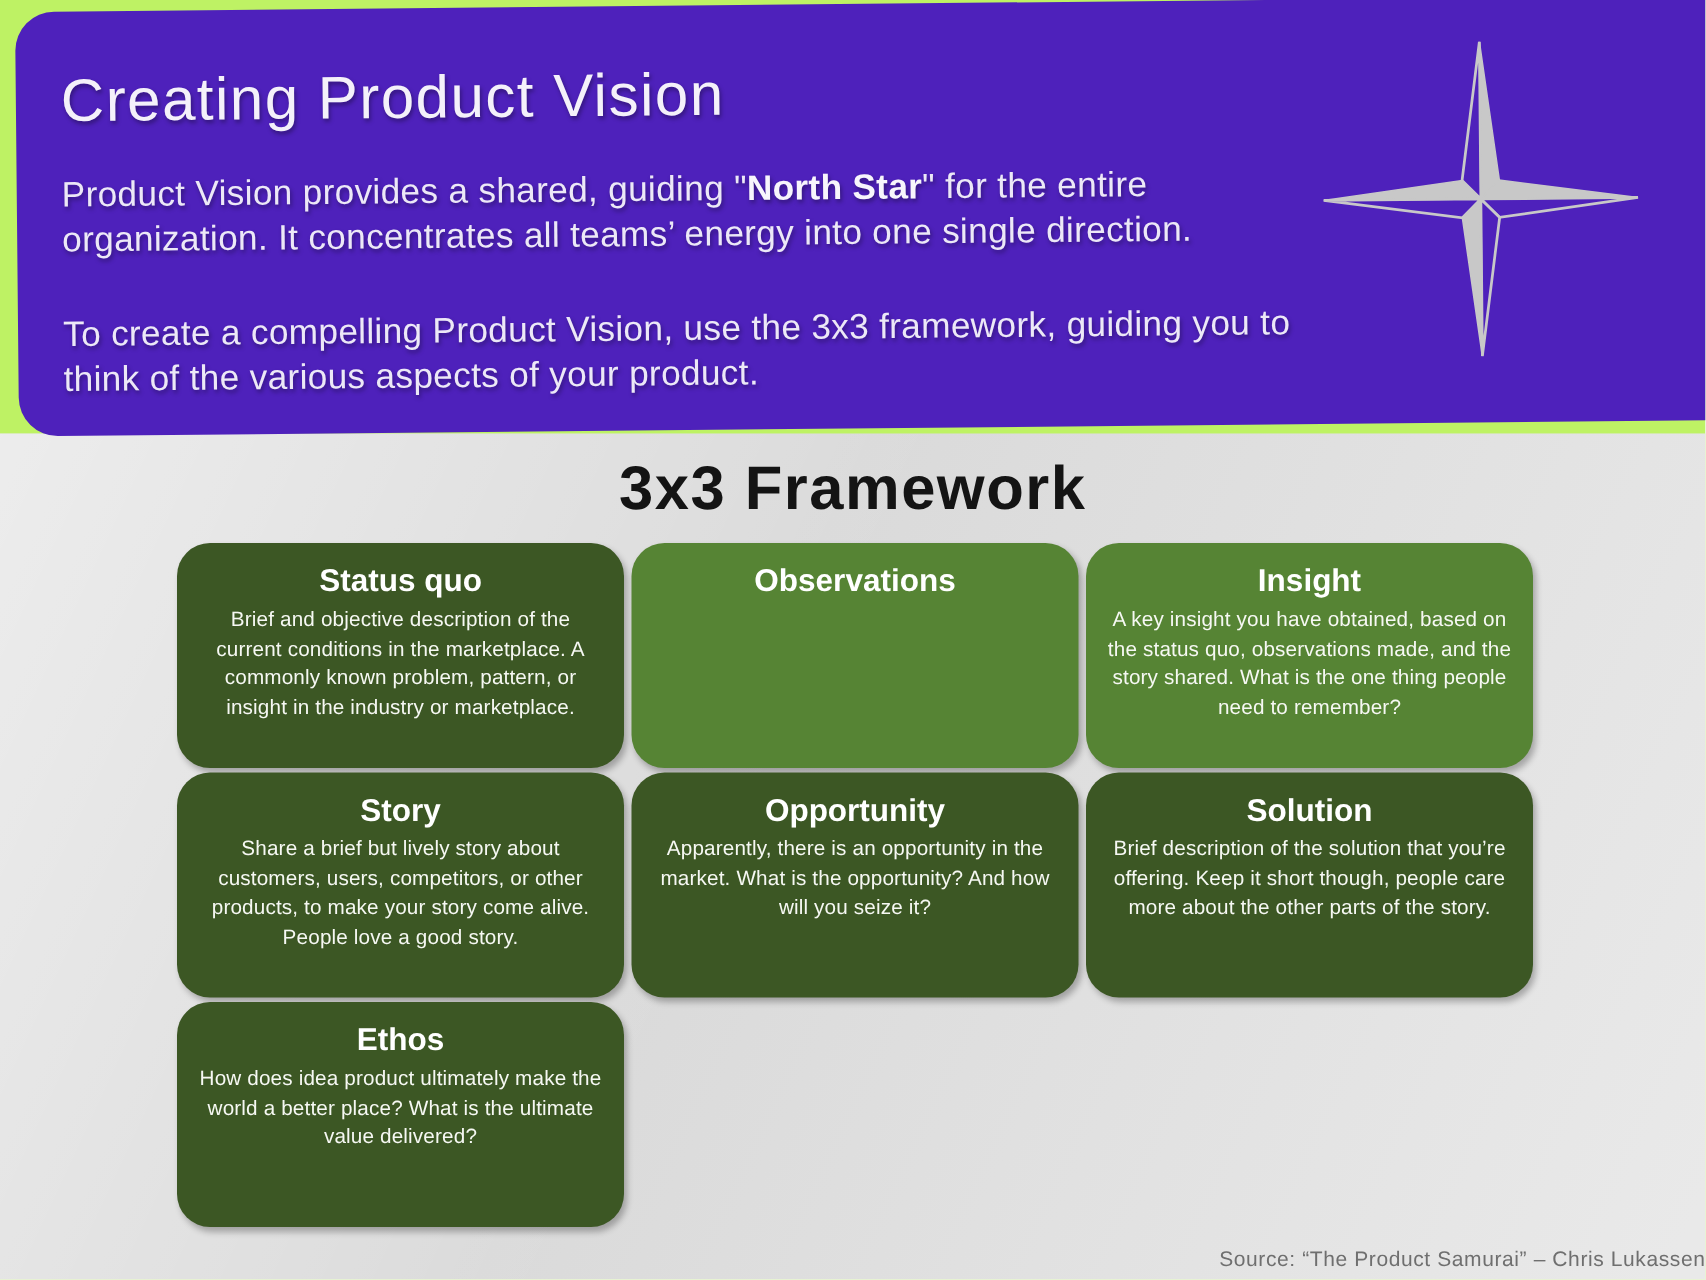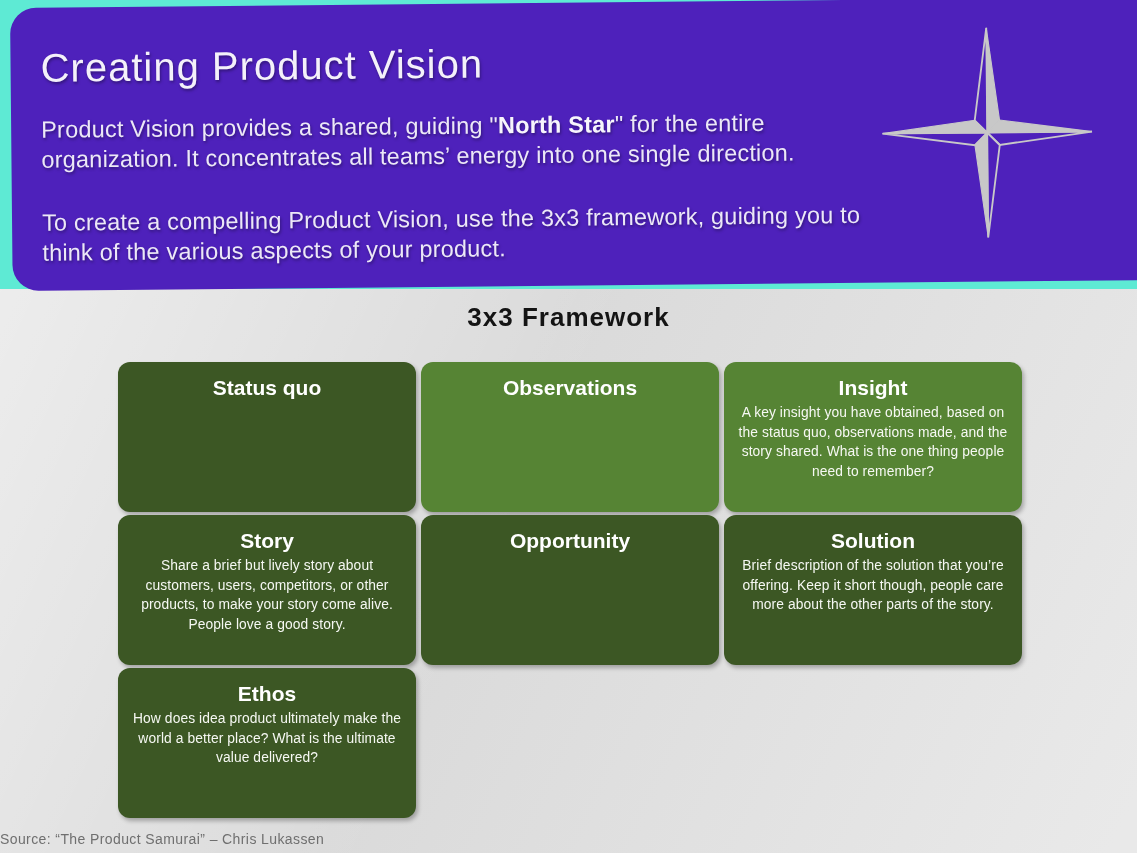--- a/index.html
+++ b/index.html
@@ -1,18 +1,18 @@
 <!DOCTYPE html>
 <html><head>
 <meta charset="utf-8">
 <style>
   html,body{margin:0;padding:0;background:#ffffff;}
   .slide{
     position:relative;width:1137px;height:853px;overflow:hidden;
-    font-family:"Liberation Sans",sans-serif;background:#5eead4;
+    font-family:"Liberation Sans",sans-serif;background:#bef264;
   }
   
   .lower{
     position:absolute;left:0;top:289px;width:1137px;height:564px;
     background:
       linear-gradient(115deg, rgba(255,255,255,.5) 0%, rgba(255,255,255,0) 45%),
       linear-gradient(295deg, rgba(255,255,255,.35) 0%, rgba(0,0,0,0.02) 60%),
       #dedede;
   }
   
@@ -29,38 +29,38 @@
   .header-p{
     margin:24px 0 0 30px;width:852px;font-size:23.5px;line-height:30px;
     font-weight:300;letter-spacing:.2px;text-shadow:1px 2px 3px rgba(0,0,0,.35);
   }
   .header-p.second{margin-top:33px;width:860px;}
   .bold{font-weight:bold;color:#f7f5fc;}
   .star{position:absolute;left:868px;top:26px;width:216px;height:216px;}
   
   .fw-title{
     position:absolute;left:0;top:302px;width:1137px;text-align:center;
-    font-size:26px;font-weight:600;letter-spacing:1px;color:#141414;
+    font-size:41px;font-weight:600;letter-spacing:1px;color:#141414;
   }
   .grid{
     position:absolute;left:118px;top:362px;width:904px;
     display:grid;grid-template-columns:repeat(3,1fr);
     grid-auto-rows:150px;gap:3px 5px;
   }
   .cell{
-    border-radius:12px;color:#ffffff;text-align:center;
+    border-radius:22px;color:#ffffff;text-align:center;
     padding:10px 14px 0 14px;box-sizing:border-box;
     box-shadow:2px 3px 4px rgba(0,0,0,.28);
   }
   .cell.dark{background:#3c5724;}
   .cell.light{background:#568434;}
   .cell h3{margin:4px 0 3px 0;font-size:21px;font-weight:bold;}
   .cell p{margin:0;font-size:13.8px;line-height:1.42;letter-spacing:.1px;color:#f6f8f3;}
   .source{
-    position:absolute;left:0;top:831px;width:1137px;text-align:left;
+    position:absolute;left:0;top:831px;width:1137px;text-align:right;
     font-size:14px;color:#6f6f6f;letter-spacing:.4px;
   }
 </style>
 </head>
 <body>
 
 <div class="slide">
 
   <div class="lower"></div>
 
@@ -83,34 +83,36 @@
         <path d="M3,100 L88.5,111.5 L100,100 Z" fill="none" stroke="#c8c8c8" stroke-width="1.7"></path>
       </g>
     </svg>
   </div>
 
   <div class="fw-title">3x3 Framework</div>
 
   <div class="grid">
     <div class="cell dark">
       <h3>Status quo</h3>
+      <p>Brief and objective description of the current conditions in the marketplace. A commonly known problem, pattern, or insight in the industry or marketplace.</p>
     </div>
     <div class="cell light">
       <h3>Observations</h3>
     </div>
     <div class="cell light">
       <h3>Insight</h3>
       <p>A key insight you have obtained, based on the status quo, observations made, and the story shared. What is the one thing people need to remember?</p>
     </div>
     <div class="cell dark">
       <h3>Story</h3>
       <p>Share a brief but lively story about customers, users, competitors, or other products, to make your story come alive. People love a good story.</p>
     </div>
     <div class="cell dark">
       <h3>Opportunity</h3>
+      <p>Apparently, there is an opportunity in the market. What is the opportunity? And how will you seize it?</p>
     </div>
     <div class="cell dark">
       <h3>Solution</h3>
       <p>Brief description of the solution that you’re offering. Keep it short though, people care more about the other parts of the story.</p>
     </div>
     <div class="cell dark">
       <h3>Ethos</h3>
       <p>How does idea product ultimately make the world a better place? What is the ultimate value delivered?</p>
     </div>
   </div>

